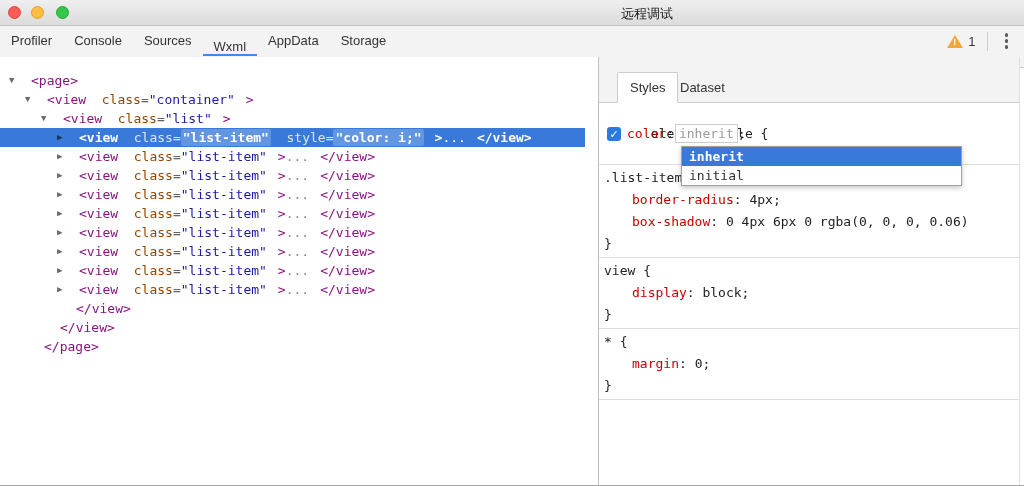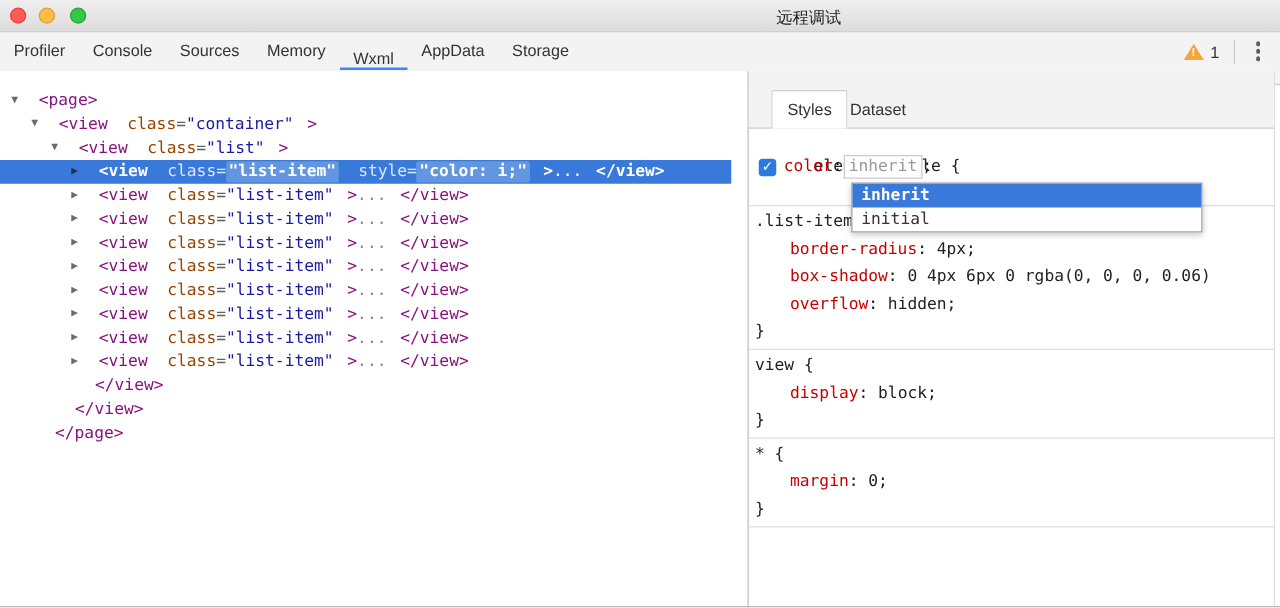--- a/index.html
+++ b/index.html
@@ -121,21 +121,20 @@
   <span class="traffic t-yellow"></span>
   <span class="traffic t-green"></span>
   <span class="window-title">远程调试</span>
 </div>
 
 <div class="toolbar">
   <div class="tabs" id="toolbar-tabs">
       <div class="tab">Profiler</div>
       <div class="tab">Console</div>
       <div class="tab">Sources</div>
-      <div class="tab">Memory</div>
       <div class="tab active">Wxml</div>
       <div class="tab">AppData</div>
       <div class="tab">Storage</div>
     </div>
   <div class="toolbar-right">
     <div class="warn-group">
       <span class="warn-tri">
           <span class="warn-mark">!</span>
         </span>
       <span class="warn-count">1</span>
@@ -185,21 +184,20 @@
     <div class="es-line">
       <span class="brace">}</span>
     </div>
   </div>
 
   <div id="rules">
       <div class="sec">
         <div class="rule-line"><span class="sel">.list-item</span><span class="brace"> {</span></div>
         <div class="rule-line decl"><span class="prop">border-radius</span><span>: </span><span>4px;</span></div>
         <div class="rule-line decl"><span class="prop">box-shadow</span><span>: </span><span>0 4px 6px 0 rgba(0, 0, 0, 0.06)</span></div>
-        <div class="rule-line decl"><span class="prop">overflow</span><span>: </span><span>hidden;</span></div>
         <div class="rule-line"><span class="brace">}</span></div>
       </div>
       <div class="sec">
         <div class="rule-line"><span class="sel">view</span><span class="brace"> {</span></div>
         <div class="rule-line decl"><span class="prop">display</span><span>: </span><span>block;</span></div>
         <div class="rule-line"><span class="brace">}</span></div>
       </div>
       <div class="sec">
         <div class="rule-line"><span class="sel">*</span><span class="brace"> {</span></div>
         <div class="rule-line decl"><span class="prop">margin</span><span>: </span><span>0;</span></div>

